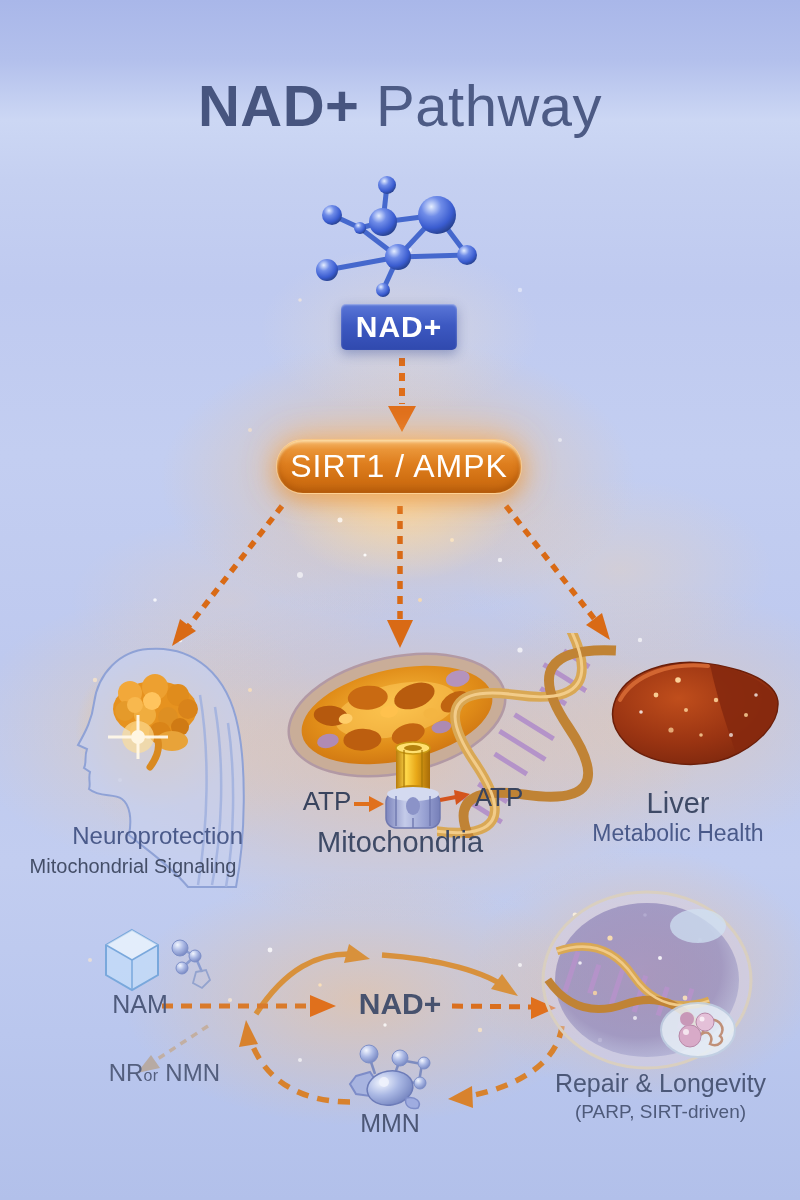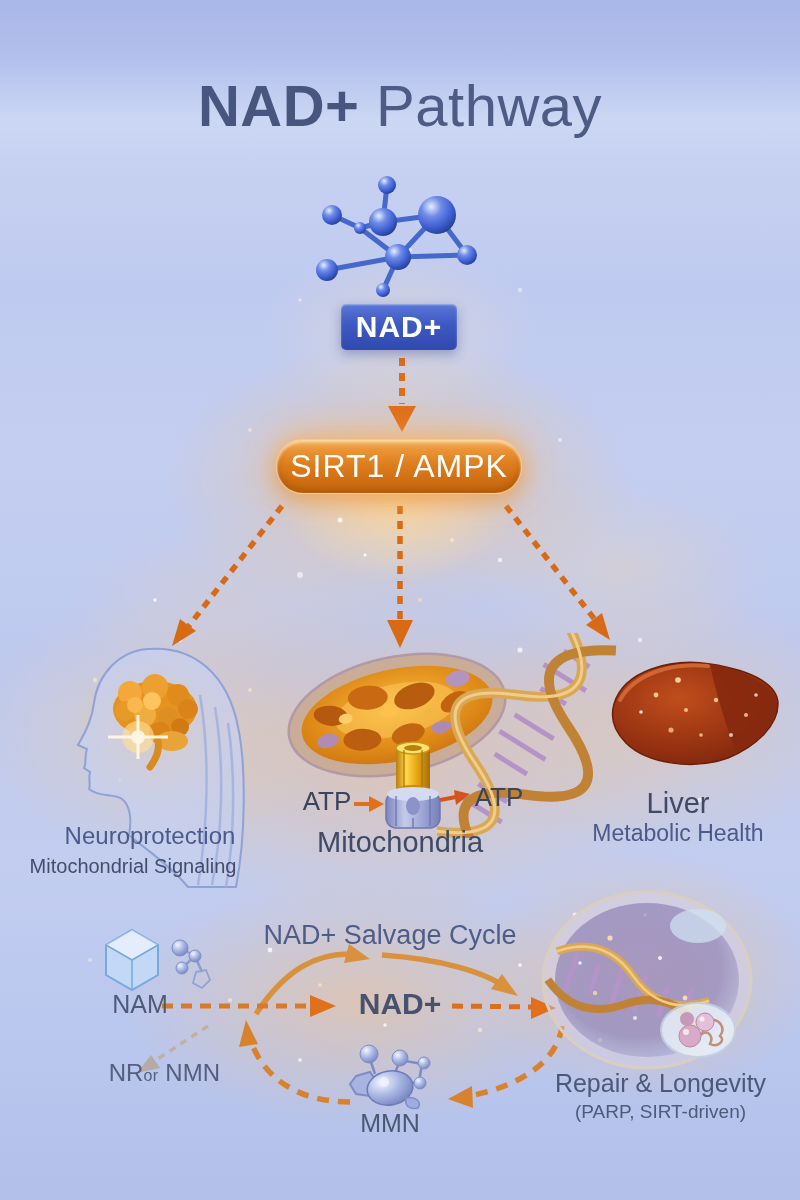--- a/index.html
+++ b/index.html
@@ -39,21 +39,21 @@
     background:linear-gradient(180deg,#f6b86c 0%,#ea9538 18%,#de7e1e 45%,#d06f12 75%,#c96a10 100%);
     border:1px solid rgba(255,214,156,.85);
     box-shadow:inset 0 2px 3px rgba(255,232,185,.8), inset 0 -4px 7px rgba(145,65,0,.45),
       0 0 34px rgba(255,175,85,.85), 0 7px 18px rgba(200,120,40,.4);
     color:#fff;font-size:32px;letter-spacing:1px;
     display:flex;align-items:center;justify-content:center;
   }
   .t-dark{color:#3e4a66;}
   .t-blue{color:#4a5a8a;}
   .brain-title{left:58px;top:786px;width:150px;font-size:30px;}
-  .brain-sub{left:40px;top:823px;width:220px;font-size:24px;}
+  .brain-sub{left:23px;top:823px;width:220px;font-size:24px;text-align:right;}
   .brain-note{left:3px;top:856px;width:260px;font-size:20px;color:#444e68;}
   .atp-left{left:298px;top:788px;width:58px;font-size:26px;color:#39445e;}
   .atp-right{left:468px;top:784px;width:62px;font-size:26px;color:#39445e;}
   .mito-title{left:300px;top:827px;width:200px;font-size:29px;}
   .mito-sub{left:290px;top:861px;width:220px;font-size:24px;}
   .liver-title{left:618px;top:788px;width:120px;font-size:29px;}
   .liver-sub{left:588px;top:821px;width:180px;font-size:23px;}
   .salvage-title{left:250px;top:921px;width:280px;font-size:27px;color:#4e5d87;}
   .nam-lbl{left:100px;top:991px;width:80px;font-size:25px;color:#4e5a7c;}
   .nad-cycle{left:345px;top:988px;width:110px;font-size:30px;font-weight:700;color:#47526e;}
@@ -435,20 +435,19 @@
   <div class="lbl brain-sub t-blue">Neuroprotection</div>
   <div class="lbl brain-note">Mitochondrial Signaling</div>
 
   <div class="lbl atp-left">ATP</div>
   <div class="lbl atp-right">ATP</div>
   <div class="lbl mito-title t-dark">Mitochondria</div>
 
   <div class="lbl liver-title t-dark">Liver</div>
   <div class="lbl liver-sub t-blue">Metabolic Health</div>
 
-  <div class="lbl salvage-title">NAD+ Salvage Cycle</div>
   <div class="lbl nam-lbl">NAM</div>
   <div class="lbl nad-cycle">NAD+</div>
   <div class="lbl nr-lbl"><span>NR</span><span class="small-or">or</span><span> NMN</span></div>
   <div class="lbl mmn-lbl">MMN</div>
   <div class="lbl repair-title">Repair &amp; Longevity</div>
   <div class="lbl repair-note">(PARP, SIRT-driven)</div>
 </div>
 
 </body></html>

